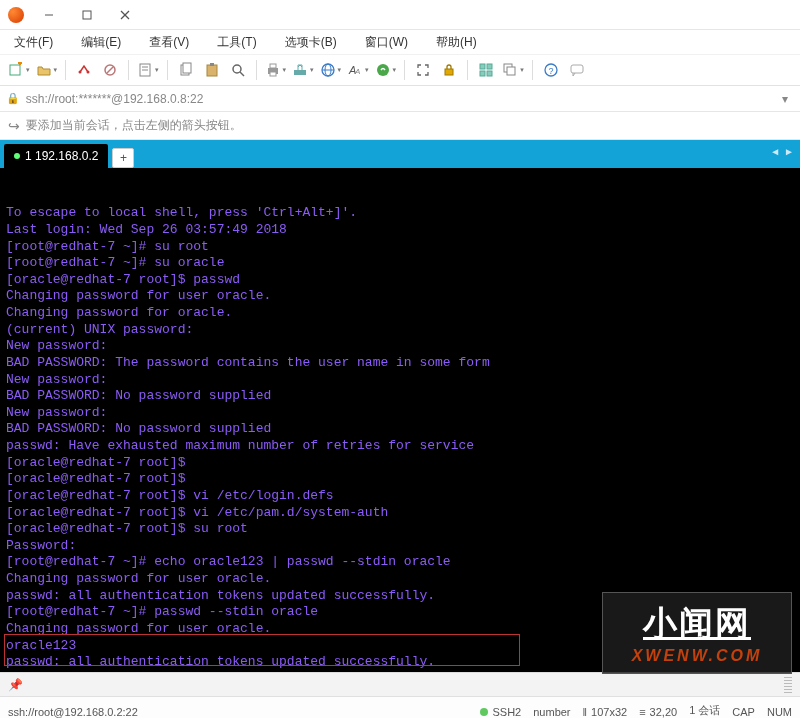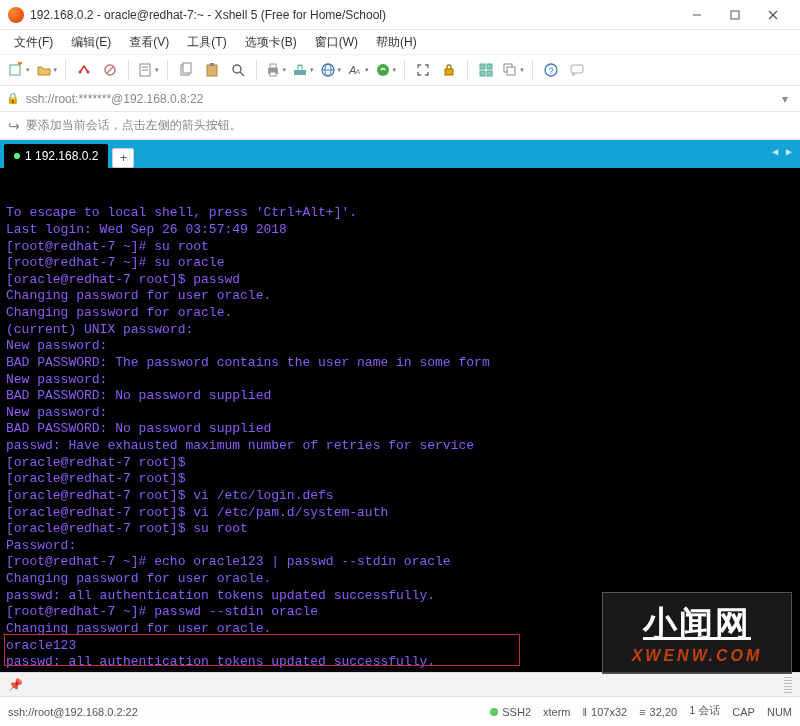--- a/index.html
+++ b/index.html
@@ -4,21 +4,21 @@
 <style>
 * { margin: 0; padding: 0; box-sizing: border-box; }
 body { font-family: "Microsoft YaHei", "Segoe UI", sans-serif; font-size: 12px; background: #fff; width: 800px; height: 726px; overflow: hidden; position: relative; }
 
 .titlebar { height: 30px; display: flex; align-items: center; padding: 0 8px; background: #fff; border-bottom: 1px solid #e6e6e6; }
 .titlebar .app-icon { width: 16px; height: 16px; border-radius: 50%; background: radial-gradient(circle at 30% 30%, #ff8a33, #d93a00); margin-right: 6px; }
 .titlebar .title-text { flex: 1; color: #333; font-size: 12px; }
 .win-btns { display: flex; gap: 0; }
 .win-btn { width: 38px; height: 28px; display: flex; align-items: center; justify-content: center; color: #555; cursor: pointer; }
 
-.menubar { height: 24px; display: flex; align-items: center; padding: 0 6px; gap: 2px; background: #fff; }
+.menubar { height: 24px; display: flex; align-items: center; padding: 0 6px; gap: 12px; background: #fff; }
 .menubar .menu-item { padding: 2px 8px; cursor: pointer; color: #333; }
 
 .toolbar { height: 32px; display: flex; align-items: center; padding: 0 6px; gap: 2px; background: #fff; border-top: 1px solid #f1f1f1; border-bottom: 1px solid #e2e2e2; }
 .tool-btn { min-width: 24px; height: 24px; display: flex; align-items: center; justify-content: center; cursor: pointer; border-radius: 3px; padding: 0 2px; color: #555; position: relative; }
 .tool-sep { width: 1px; height: 20px; background: #ddd; margin: 0 4px; }
 .dd-arrow { font-size: 7px; margin-left: 2px; color: #777; }
 
 .addressbar { height: 26px; display: flex; align-items: center; padding: 2px 6px; background: #fff; border-bottom: 1px solid #e6e6e6; }
 .addressbar .lock { color: #888; margin-right: 6px; font-size: 11px; }
 .addressbar .addr { flex: 1; color: #888; font-size: 12px; }
@@ -51,21 +51,20 @@
 .statusbar .spacer { flex: 1; }
 .status-dot { width: 8px; height: 8px; border-radius: 50%; background: #5fc95f; display: inline-block; }
 
 svg { display: block; }
 </style>
 </head>
 <body>
 
 <div class="titlebar">
   <div class="app-icon"></div>
-  <div class="title-text">192.168.0.2 - oracle@redhat-7:~ - Xshell 5 (Free for Home/School)</div>
   <div class="win-btns">
     <div class="win-btn">
       <svg width="10" height="10">
           <line x1="1" y1="5" x2="9" y2="5" stroke="currentColor" stroke-width="1"></line>
         </svg>
     </div>
     <div class="win-btn">
       <svg width="10" height="10">
           <rect x="1" y="1" width="8" height="8" fill="none" stroke="currentColor" stroke-width="1"></rect>
         </svg>
@@ -265,19 +264,19 @@
   <div class="v-grip"></div>
 </div>
 
 <div class="statusbar">
   <div class="seg">ssh://root@192.168.0.2:22</div>
   <div class="spacer"></div>
   <div class="seg">
       <span class="status-dot"></span>
       <span>SSH2</span>
     </div>
-  <div class="seg">xterm</div>
+  <div class="seg">number</div>
   <div class="seg">‖ <span>107x32</span></div>
   <div class="seg">≡ <span>32,20</span></div>
   <div class="seg">1 会话</div>
   <div class="seg">CAP</div>
   <div class="seg">NUM</div>
 </div>
 
 </body></html>

